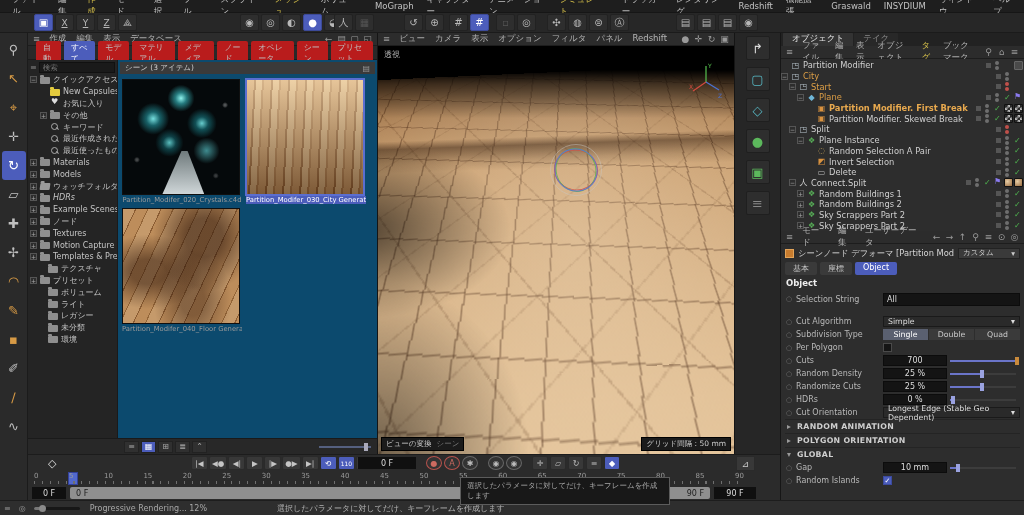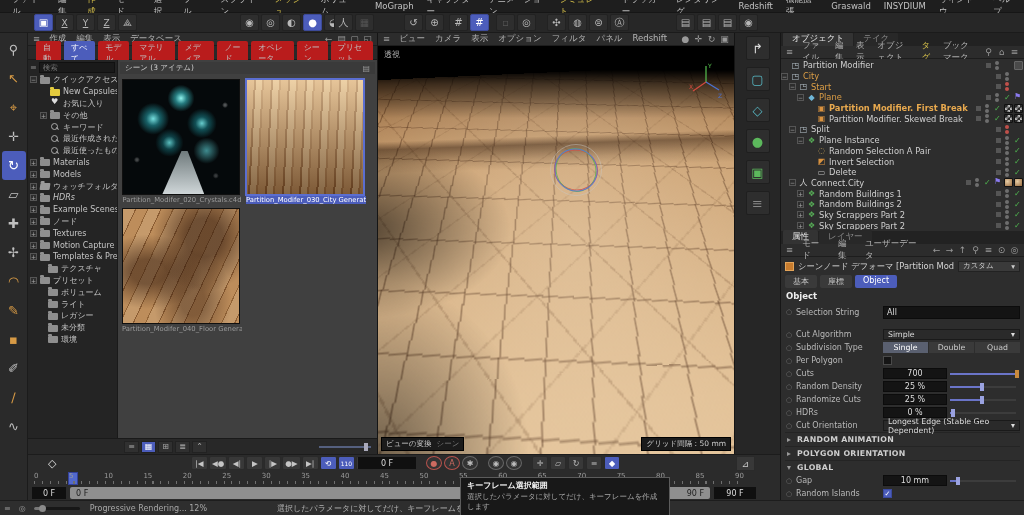--- a/index.html
+++ b/index.html
@@ -53,21 +53,21 @@
   .bexp:empty { visibility:hidden; }
   .bicn { width:10px; height:8px; flex:none; position:relative; }
   .icn-folder, .icn-folder-y, .icn-folder-open { background:#8e8e8e; border-radius:1px; height:7px; margin-top:1px; }
   .icn-folder::before, .icn-folder-y::before, .icn-folder-open::before { content:""; position:absolute; top:-2px; left:0; width:4px; height:2px; background:inherit; border-radius:1px 1px 0 0; }
   .icn-folder-y { background:#e2ca3e; }
   .icn-folder-open { background:#9a9a9a; transform:skewX(-8deg); }
   .icn-heart::before { content:"♥"; color:#ddd; font-size:8px; position:absolute; top:-2px; left:1px; }
   .icn-search::before { content:""; position:absolute; left:1px; top:0px; width:5px; height:5px; border:1px solid #aaa; border-radius:50%; }
   .icn-search::after { content:""; position:absolute; left:6px; top:5px; width:3px; height:1px; background:#aaa; transform:rotate(45deg); }
 
-  .bthumbs { flex:1; background:#404040; overflow:hidden; }
+  .bthumbs { flex:1; background:#0c4a6e; overflow:hidden; }
   .thead { height:12px; background:#3a3a3a; display:flex; align-items:center; font-size:7.5px; color:#cfcfcf; padding:0 5px; margin:2px 2px 0 2px; }
   .thead .grow{flex:1;}
   .thead-icn { color:#9a9a9a; font-size:8px; }
   .tgrid { display:flex; flex-wrap:wrap; gap:4px; padding:5px 2px 0 4px; }
   .tcard { width:120px; }
   .timg { width:118px; height:116px; border:1px solid #101010; }
   .tcard.sel .timg { outline:2px solid #5b6ed0; outline-offset:-1px; }
   .tlabel { margin-top:1px; font-size:6.8px; color:#9a9a9a; text-align:center; white-space:nowrap; overflow:hidden; }
   .tcard.sel .tlabel { background:#4c5dbb; color:#fff; }
   .img-crystals { background:
@@ -665,21 +665,20 @@
         </div>
         <div class="t-c">
           <div class="tfield tf-l">0 F</div>
           <div class="trange">
             <span>0 F</span>
             <span>90 F</span>
           </div>
           <div class="tfield tf-r">90 F</div>
         </div>
         <div class="tooltip">
-          <div class="tt1">キーフレーム選択範囲</div>
           <div class="tt2">選択したパラメータに対してだけ、キーフレームを作成します</div>
         </div>
       </div>
     </div>
 
     <div class="rightpanel">
       <div class="rtabs">
 
       <span class="rtab act">オブジェクト</span>
           <span class="rtab">テイク</span>
@@ -848,21 +847,21 @@
               <i></i>
               <i></i>
             </span>
             <span class="ochk">✓</span>
 
           </div>
 
           <div class="omrow">
             <span class="oexp" style="margin-left: 8px;">−</span>
             <span class="oicn" style="color: rgb(204, 204, 204);">人</span>
-            <span class="olbl">Connect.City</span>
+            <span class="olbl">Connect.Split</span>
             <span class="osq"></span>
             <span class="odots">
               <i></i>
               <i></i>
             </span>
             <span class="ochk">✓</span>
             <span class="otag tag-flag"></span>
             <span class="otag tag-mat"></span>
             <span class="otag tag-mat"></span>
           </div>
@@ -911,25 +910,20 @@
             <span class="oicn" style="color: rgb(87, 173, 87);">❖</span>
             <span class="olbl">Sky Scrappers Part 2</span>
             <span class="osq"></span>
             <span class="odots">
               <i></i>
               <i></i>
             </span>
             <span class="ochk">✓</span>
 
           </div>
-        </div>
-      <div class="rtabs">
-
-      <span class="rtab act">属性</span>
-          <span class="rtab">レイヤー</span>
         </div>
       <div class="pmenu">
         <span class="hamb">≡</span>
         <span style="display:flex">
             <span class="pm-item">モード</span>
             <span class="pm-item">編集</span>
             <span class="pm-item">ユーザーデータ</span>
           </span>
         <span class="grow"></span>
         <span style="display:flex">

